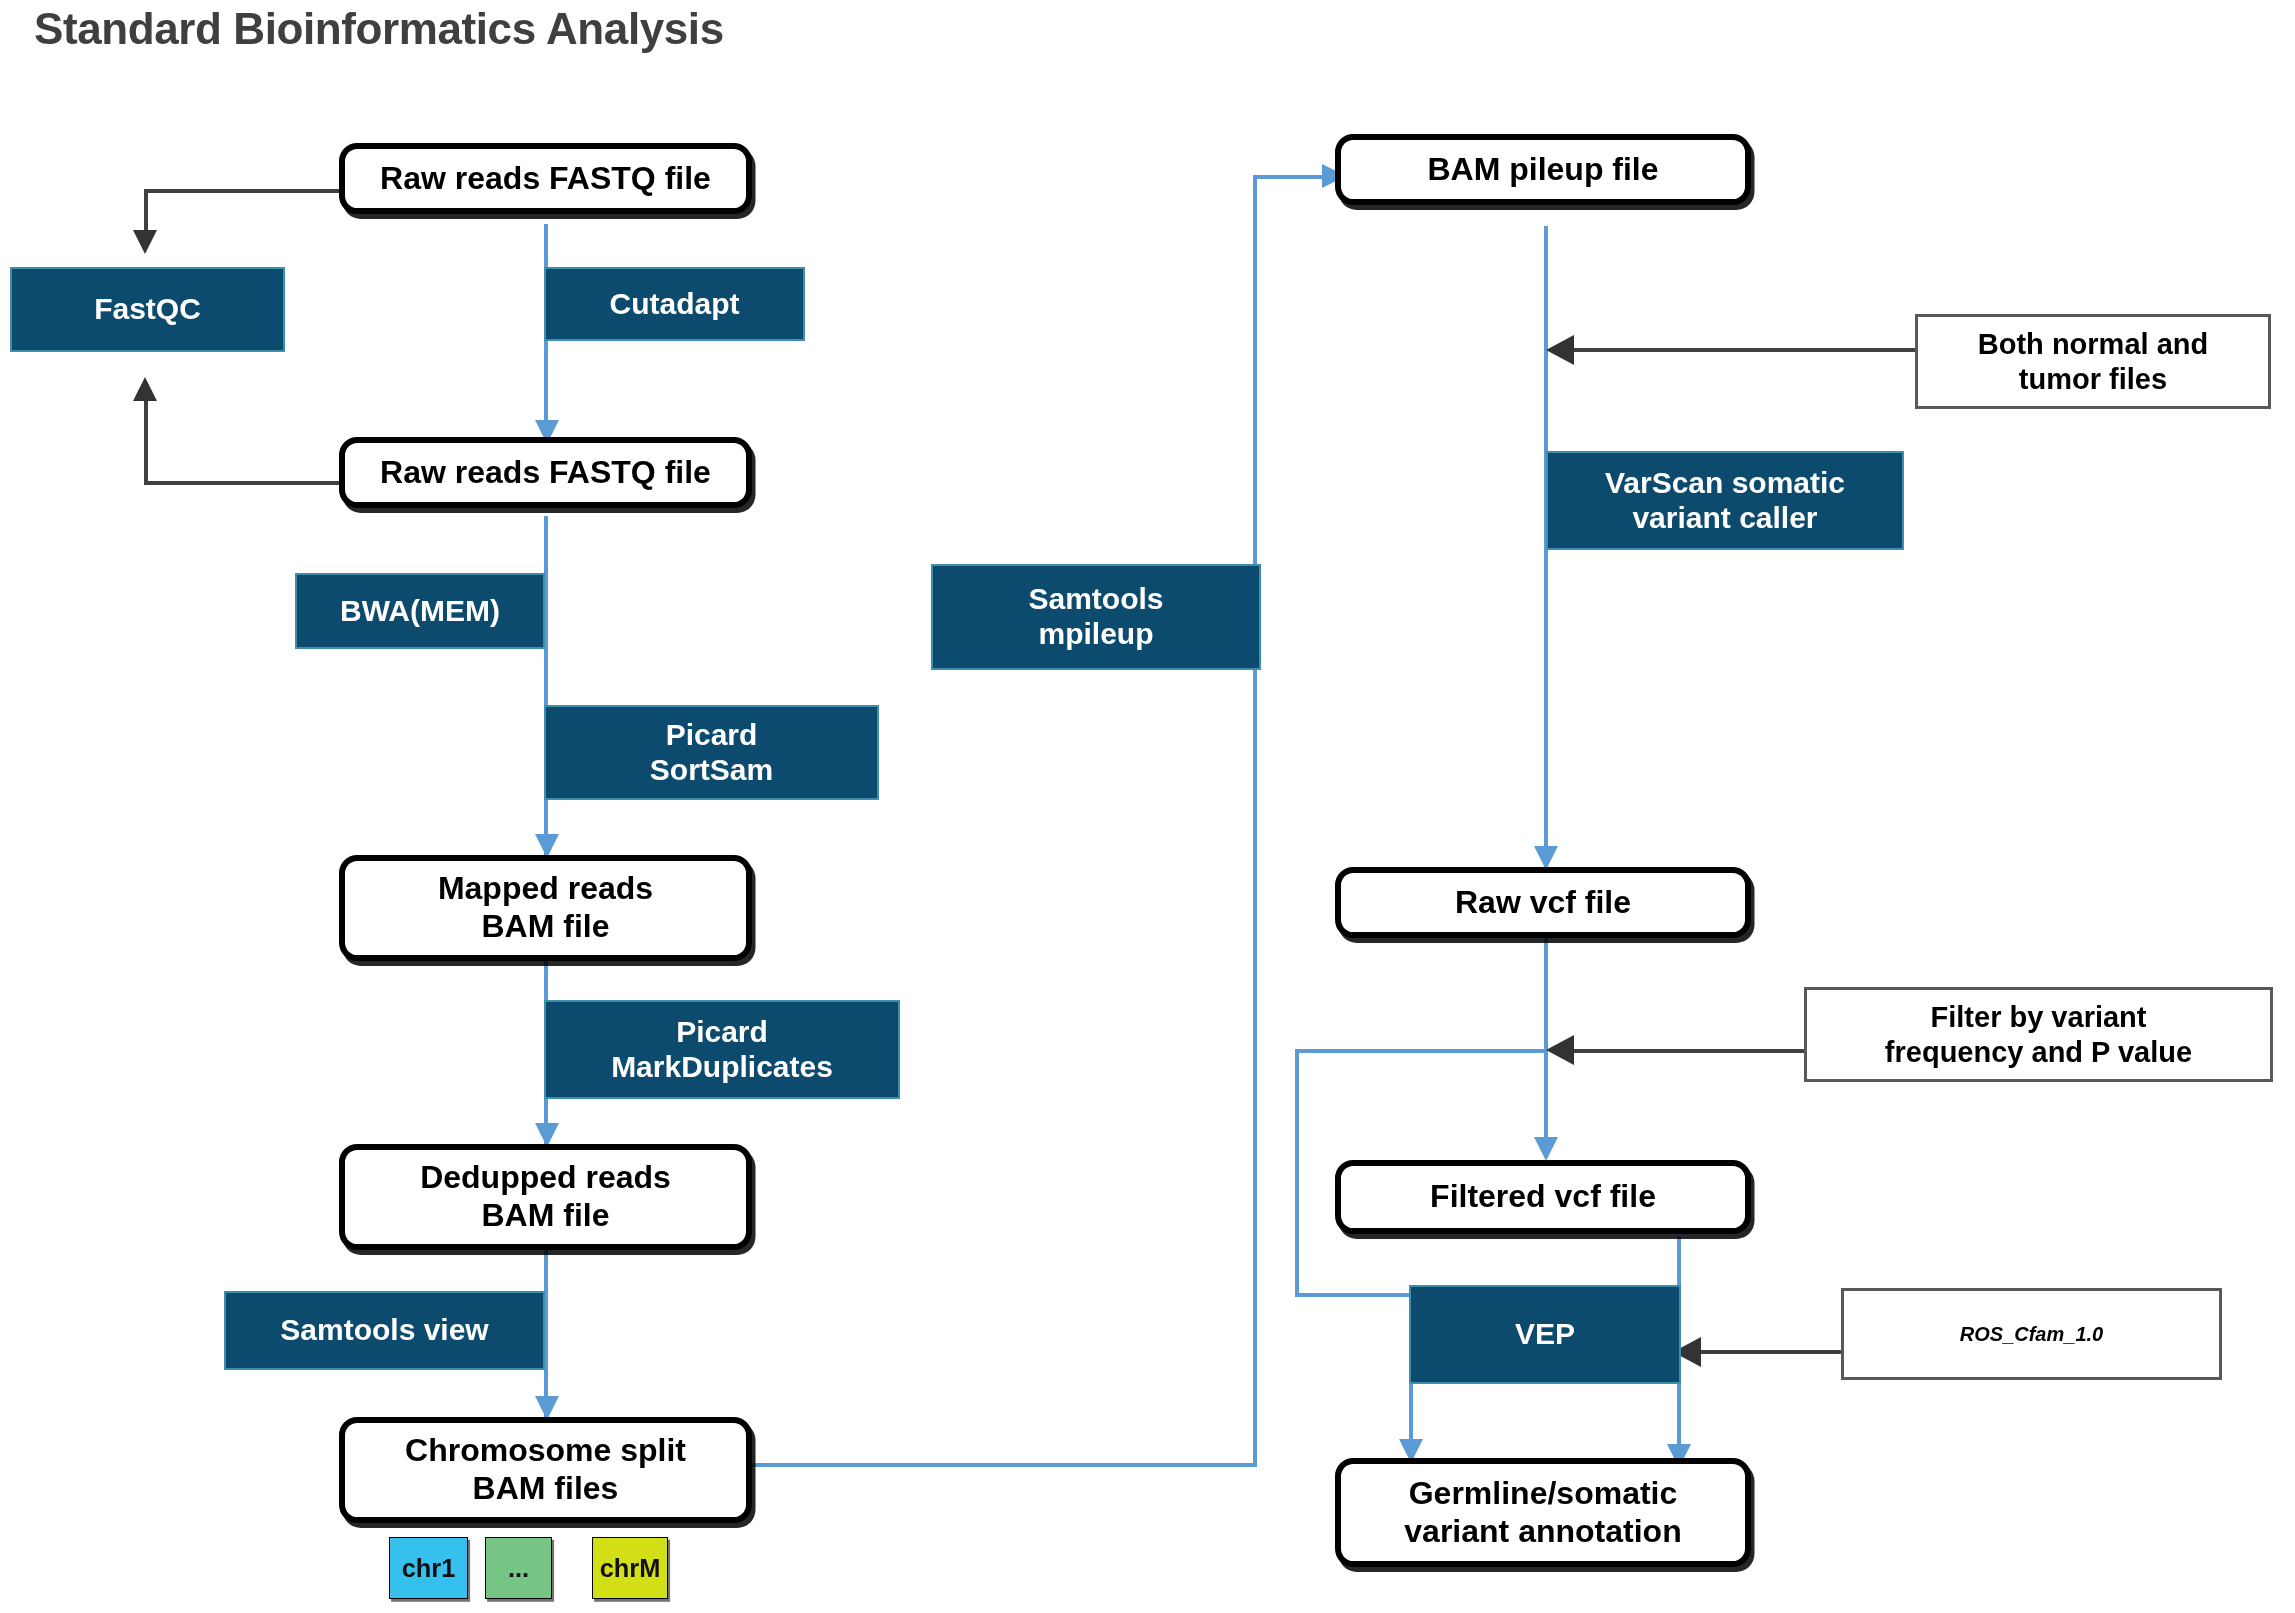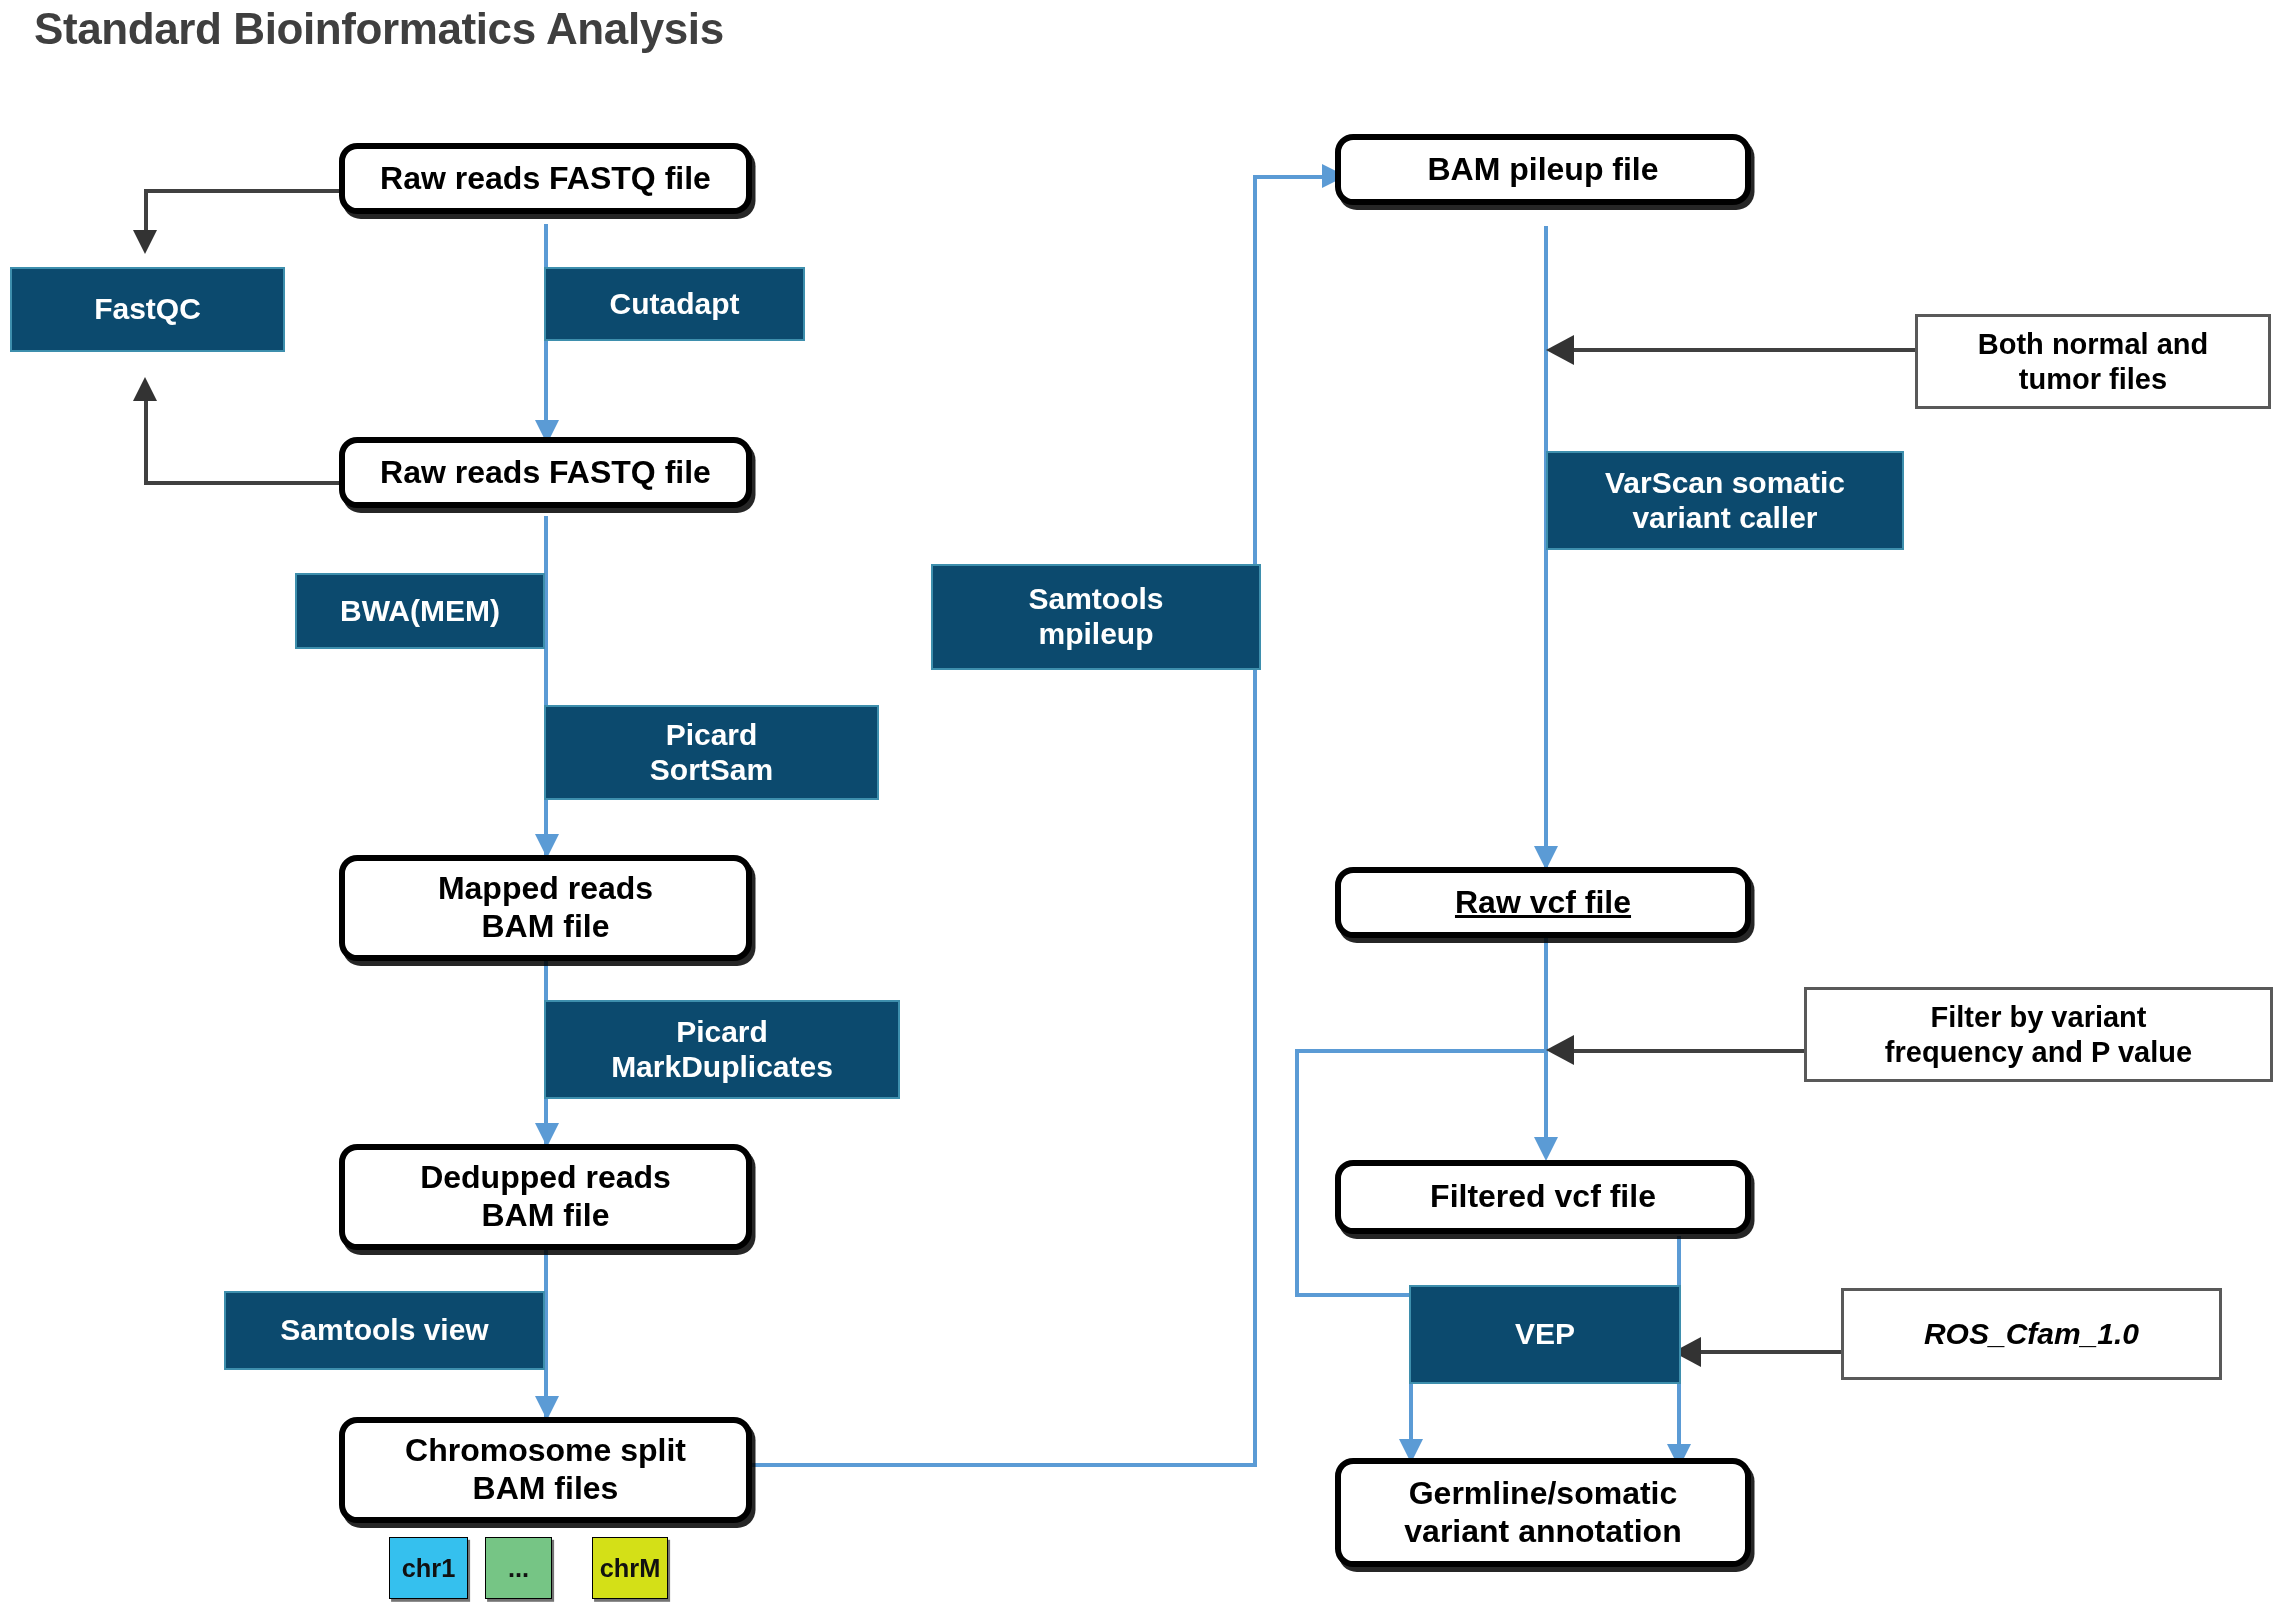--- a/index.html
+++ b/index.html
@@ -23,21 +23,21 @@
   .toolbox{position:absolute;background:#0c4a6e;border:2.8px solid #3E8FAD;
            box-sizing:border-box;display:flex;align-items:center;
            justify-content:center;text-align:center;color:#ffffff;
            font-weight:bold;font-size:30px;line-height:1.16;z-index:7;}
 
   
   .graybox{position:absolute;background:#ffffff;border:3.5px solid #595959;
            box-sizing:border-box;display:flex;align-items:center;
            justify-content:center;text-align:center;color:#000000;
            font-weight:bold;font-size:29px;line-height:1.2;z-index:6;}
-  .graybox.ital{font-style:italic;font-size:30px;}
+  .graybox.ital{font-style:italic;font-size:20px;}
 
   
   .chip{position:absolute;box-sizing:border-box;border:1.4px solid #000000;
         display:flex;align-items:center;justify-content:center;
         color:#111111;font-weight:bold;font-size:25.4px;z-index:5;
         box-shadow:2.1px 2.8px 0 rgba(0,0,0,0.55);}
 
   
   .ln{position:absolute;z-index:2;}
   .ln.blue{background:#5B9BD5;}
@@ -181,21 +181,21 @@
     </span>
   </div>
 
   <div class="toolbox" style="left:1546px;top:451px;width:358px;height:99px;">
     <span style="display:block;">
       <span>VarScan somatic</span><br>
       <span>variant caller</span>
     </span>
   </div>
 
-  <div class="filebox" style="left:1335px;top:867px;width:416px;height:71px;text-decoration:underline;">Raw vcf file</div>
+  <div class="filebox" style="left:1335px;top:867px;width:416px;height:71px;">Raw vcf file</div>
 
   <div class="graybox" style="left:1804px;top:987px;width:469px;height:95px;">
     <span style="display:block;">
       <span>Filter by variant</span><br>
       <span>frequency and P value</span>
     </span>
   </div>
 
   <div class="filebox" style="left:1335px;top:1160px;width:416px;height:74px;">Filtered vcf file</div>
 

